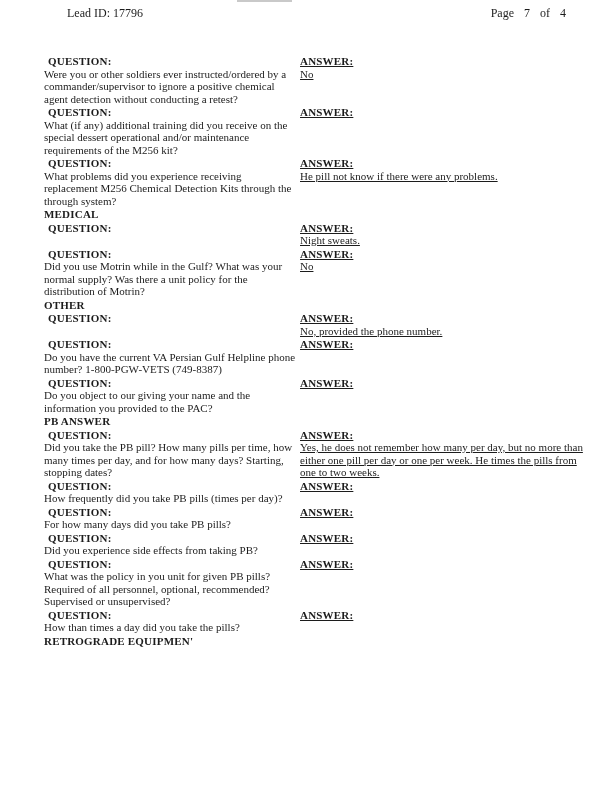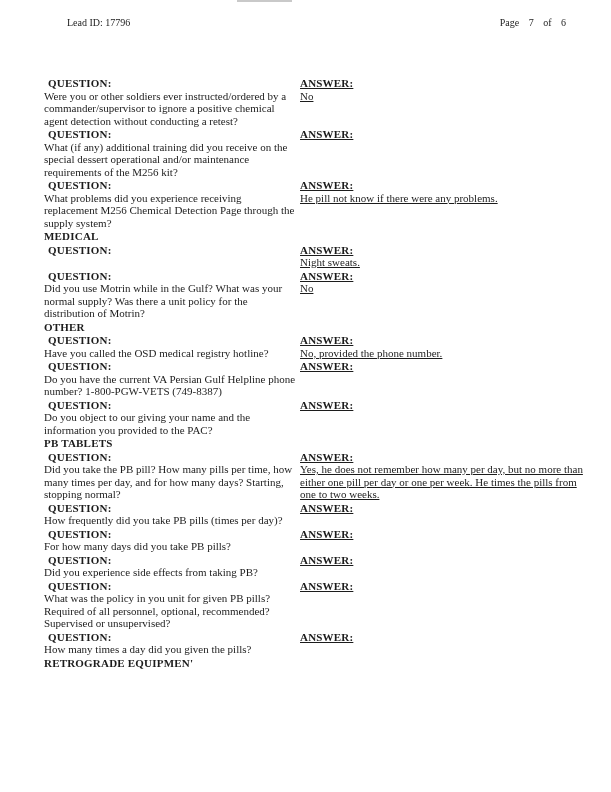--- a/index.html
+++ b/index.html
@@ -21,30 +21,30 @@
     top: 0;
     left: 237px;
     width: 55px;
     height: 2px;
     background: #c9c9c9;
   }
   .header {
     display: flex;
     justify-content: space-between;
     align-items: baseline;
-    padding: 16px 45px 0 67px;
-    font-size: 10px;
+    padding: 7px 45px 0 67px;
+    font-size: 12px;
     line-height: 13px;
     gap: 37px;
   }
   .pageno {
     word-spacing: 7px;
   }
   .content {
-    margin-top: 48px;
+    margin-top: 35px;
     padding: 0 16px 0 44px;
     font-size: 11px;
     line-height: 12.5px;
   }
   .qa {
     display: flex;
     align-items: flex-start;
     margin-bottom: 1px;
   }
   .qcol {
@@ -75,21 +75,21 @@
   }
 </style>
 </head>
 <body>
 
 <div class="page">
   <div class="scan-artifact"></div>
 
   <div class="header">
     <span>Lead ID: 17796</span>
-    <span class="pageno">Page 7 of 6</span>
+    <span class="pageno">Page 7 of 4</span>
   </div>
 
   <div class="content">
 
     <div class="qa">
       <div class="qcol">
         <div class="lbl">QUESTION:</div>
         <div class="qtext">Were you or other soldiers ever instructed/ordered by a commander/supervisor to ignore a positive chemical agent detection without conducting a retest?</div>
       </div>
       <div class="acol">
@@ -105,21 +105,21 @@
       </div>
       <div class="acol">
         <div class="lbl">ANSWER:</div>
         <div class="atext"></div>
       </div>
     </div>
 
     <div class="qa">
       <div class="qcol">
         <div class="lbl">QUESTION:</div>
-        <div class="qtext">What problems did you experience receiving replacement M256 Chemical Detection Page through the supply system?</div>
+        <div class="qtext">What problems did you experience receiving replacement M256 Chemical Detection Kits through the through system?</div>
       </div>
       <div class="acol">
         <div class="lbl">ANSWER:</div>
         <div class="atext">He pill not know if there were any problems.</div>
       </div>
     </div>
 
     <div class="section-heading">MEDICAL</div>
 
     <div class="qa">
@@ -141,21 +141,20 @@
         <div class="lbl">ANSWER:</div>
         <div class="atext">No</div>
       </div>
     </div>
 
     <div class="section-heading">OTHER</div>
 
     <div class="qa">
       <div class="qcol">
         <div class="lbl">QUESTION:</div>
-        <div class="qtext">Have you called the OSD medical registry hotline?</div>
       </div>
       <div class="acol">
         <div class="lbl">ANSWER:</div>
         <div class="atext">No, provided the phone number.</div>
       </div>
     </div>
 
     <div class="qa">
       <div class="qcol">
         <div class="lbl">QUESTION:</div>
@@ -171,26 +170,26 @@
       <div class="qcol">
         <div class="lbl">QUESTION:</div>
         <div class="qtext">Do you object to our giving your name and the information you provided to the PAC?</div>
       </div>
       <div class="acol">
         <div class="lbl">ANSWER:</div>
         <div class="atext"></div>
       </div>
     </div>
 
-    <div class="section-heading">PB TABLETS</div>
-
-    <div class="qa">
-      <div class="qcol">
-        <div class="lbl">QUESTION:</div>
-        <div class="qtext">Did you take the PB pill?  How many pills per time, how many times per day, and for how many days?  Starting, stopping normal?</div>
+    <div class="section-heading">PB ANSWER</div>
+
+    <div class="qa">
+      <div class="qcol">
+        <div class="lbl">QUESTION:</div>
+        <div class="qtext">Did you take the PB pill?  How many pills per time, how many times per day, and for how many days?  Starting, stopping dates?</div>
       </div>
       <div class="acol">
         <div class="lbl">ANSWER:</div>
         <div class="atext">Yes, he does not remember how many per day, but no more than either one pill per day or one per week.  He times the pills from one to two weeks.</div>
       </div>
     </div>
 
     <div class="qa">
       <div class="qcol">
         <div class="lbl">QUESTION:</div>
@@ -230,21 +229,21 @@
         <div class="qtext">What was the policy in you unit for given PB pills?  Required of all personnel, optional, recommended?  Supervised or unsupervised?</div>
       </div>
       <div class="acol">
         <div class="lbl">ANSWER:</div>
       </div>
     </div>
 
     <div class="qa">
       <div class="qcol">
         <div class="lbl">QUESTION:</div>
-        <div class="qtext">How many times  a day did you given the pills?</div>
+        <div class="qtext">How than times  a day did you take the pills?</div>
       </div>
       <div class="acol">
         <div class="lbl">ANSWER:</div>
         <div class="atext"></div>
       </div>
     </div>
 
     <div class="section-heading">RETROGRADE EQUIPMEN'</div>
 
   </div>

